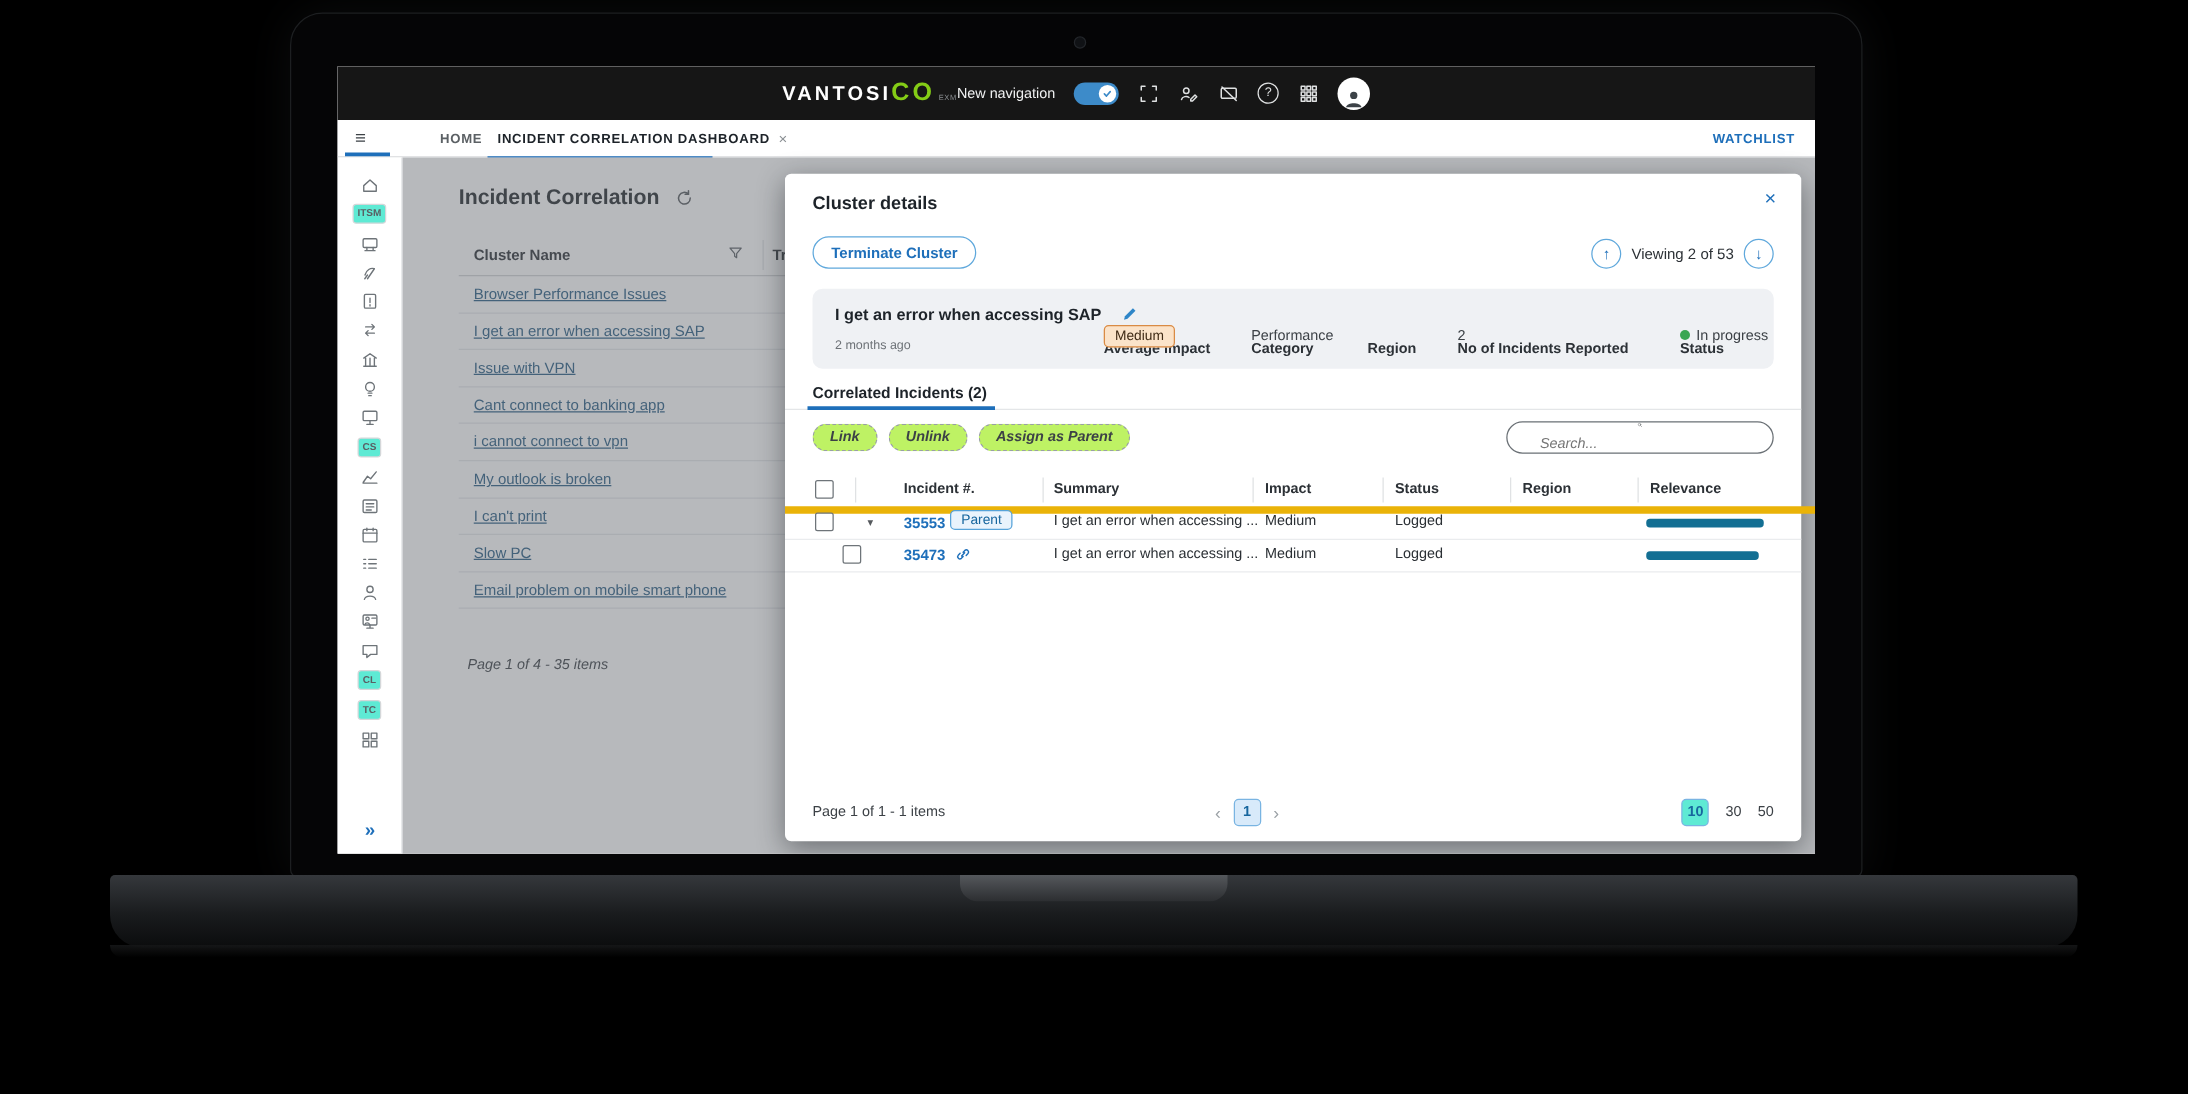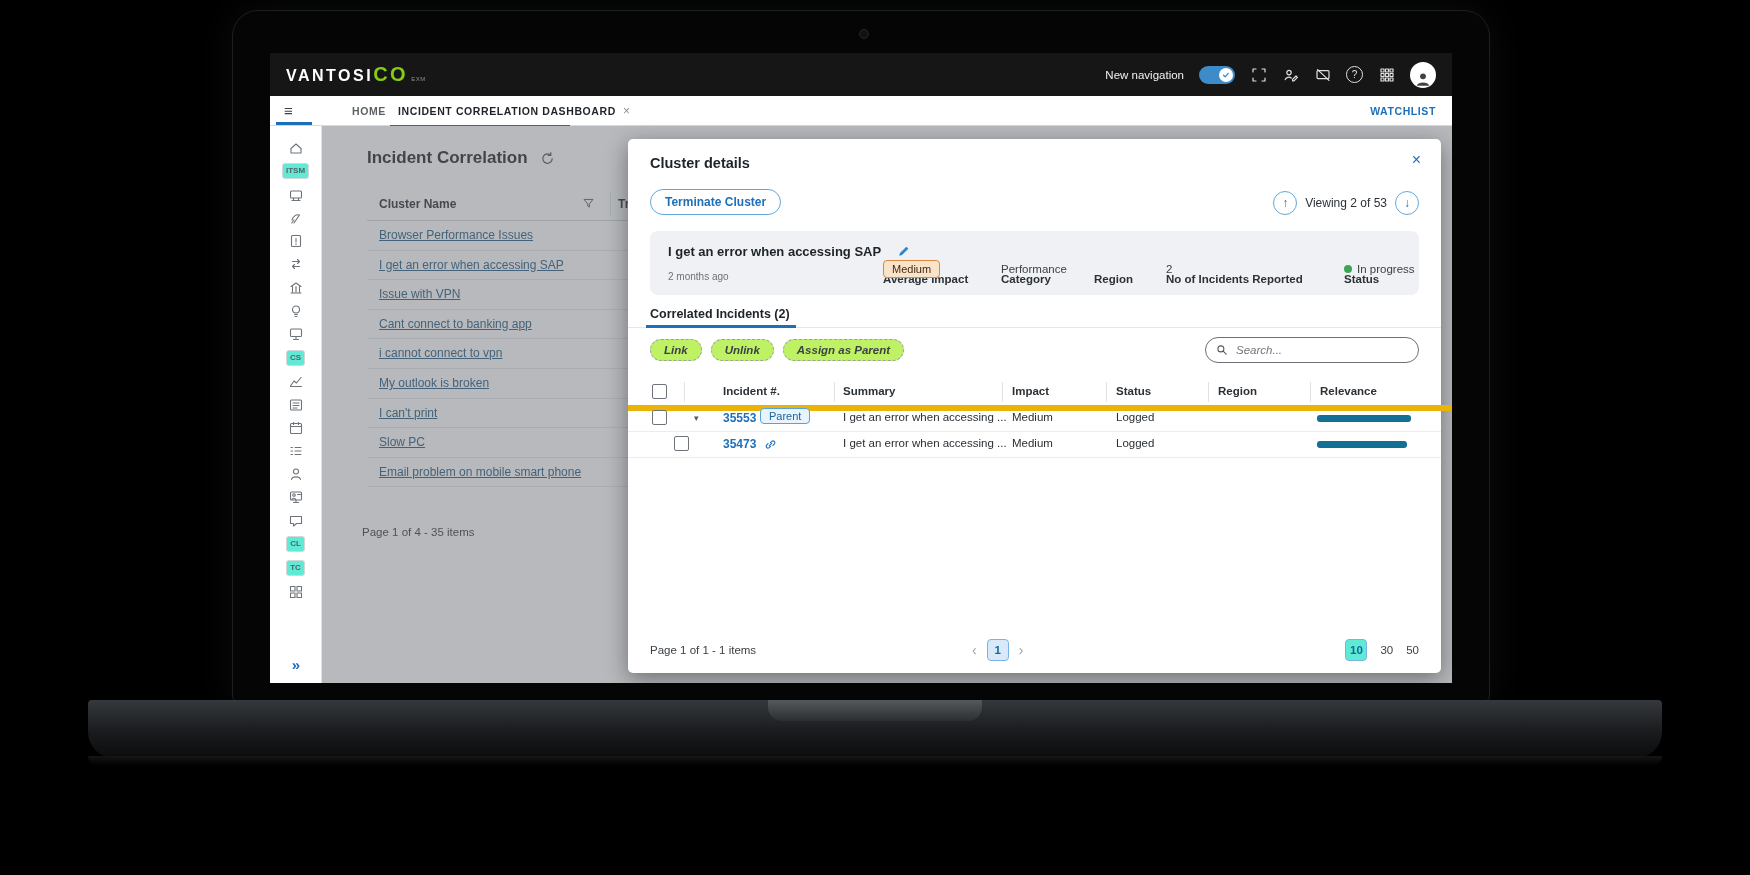--- a/index.html
+++ b/index.html
@@ -13,21 +13,21 @@
   .base{position:absolute;left:88px;top:700px;width:1574px;height:58px;
     background:linear-gradient(#35383c,#191b1d 55%,#0b0c0d);border-radius:4px 4px 26px 26px;}
   .base-notch{position:absolute;left:50%;top:0;transform:translateX(-50%);width:214px;height:21px;
     background:linear-gradient(#55585c,#2c2e31);border-radius:0 0 14px 14px;}
   .base-edge{position:absolute;left:88px;top:756px;width:1574px;height:10px;
     background:linear-gradient(#141516,transparent);border-radius:0 0 30px 30px;}
   
   .screen{position:absolute;left:37px;top:42px;width:1182px;height:630px;background:#fff;overflow:hidden;}
   
   .topbar{position:absolute;left:0;top:0;width:100%;height:43px;background:#161616;display:flex;
-    align-items:center;justify-content:space-between;box-sizing:border-box;padding:0 16px;}
+    align-items:center;justify-content:center;box-sizing:border-box;padding:0 16px;}
   .logo{display:flex;align-items:baseline;color:#fff;}
   .logo b{font-size:16px;font-weight:bold;letter-spacing:2.5px;}
   .logo span.co{font-size:20px;font-weight:700;letter-spacing:2.5px;color:#84cc16;}
   .logo span.sfx{font-size:6px;color:#8a8e91;margin-left:3px;letter-spacing:.5px;}
   .tb-right{display:flex;align-items:center;gap:15px;color:#e8e9ea;}
   .nav-label{font-size:11.5px;color:#f0f1f2;}
   .toggle{width:36px;height:18px;border-radius:10px;background:#3d8bc9;position:relative;cursor:pointer;}
   .toggle .knob{position:absolute;right:2px;top:2px;width:14px;height:14px;border-radius:50%;background:#fff;
     display:flex;align-items:center;justify-content:center;}
   .tb-icon{width:17px;height:17px;color:#dfe1e2;display:flex;align-items:center;justify-content:center;}
@@ -68,21 +68,21 @@
   .cl-colname{position:absolute;left:57px;top:71px;font-size:12px;font-weight:bold;color:#2c3136;}
   .cl-funnel{position:absolute;left:260px;top:70px;width:14px;height:14px;color:#5a5f64;cursor:pointer;}
   .cl-funnel svg{width:13px;height:13px;stroke:currentColor;fill:none;stroke-width:1.2;stroke-linejoin:round;}
   .cl-coltrend{position:absolute;left:296px;top:71px;font-size:12px;font-weight:bold;color:#2c3136;}
   .cl-coldiv{position:absolute;left:288px;top:66px;width:1px;height:24px;background:#dfe1e3;}
   .cl-headline{position:absolute;left:45px;top:94px;width:330px;height:1px;background:#cfd2d4;}
   .cl-rows{position:absolute;left:45px;top:95px;width:330px;}
   .cl-row{position:relative;height:28.6px;border-bottom:1px solid #e3e5e7;}
   .cl-link{position:absolute;left:12px;top:7px;font-size:12px;color:#2a5d83;text-decoration:underline;cursor:pointer;white-space:nowrap;}
   .cl-trend{position:absolute;left:306px;top:6px;font-size:12px;font-weight:bold;color:#4a9e57;}
-  .cl-footer{position:absolute;left:40px;top:400px;font-size:11.5px;color:#3c4146;}
+  .cl-footer{position:absolute;left:52px;top:400px;font-size:11.5px;color:#3c4146;font-style:italic;}
   .dim{position:absolute;left:0;top:0;width:100%;height:100%;background:rgba(99,105,111,.45);z-index:5;}
   
   .panel{position:absolute;left:306px;top:13px;width:813px;height:534px;background:#fff;border-radius:5px;
     box-shadow:0 6px 22px rgba(20,24,28,.45);z-index:10;box-sizing:border-box;}
   .p-title{position:absolute;left:22px;top:16px;font-size:14.5px;font-weight:bold;color:#1d2329;}
   .p-close{position:absolute;right:20px;top:12px;font-size:16px;color:#1e6fba;cursor:pointer;}
   .btn-terminate{position:absolute;left:22px;top:50px;border:1.5px solid #5fa8dc;border-radius:16px;
     padding:5px 14px;font-size:12px;font-weight:bold;color:#1e6fba;background:#fff;cursor:pointer;}
   .viewgroup{position:absolute;right:22px;top:52px;display:flex;align-items:center;gap:8px;}
   .circ-btn{width:22px;height:22px;border:1.5px solid #5fa8dc;border-radius:50%;color:#1e6fba;font-size:12px;
@@ -98,21 +98,21 @@
   .badge-medium{background:#fbe3c9;border:1px solid #d98b45;border-radius:4px;padding:2px 8px;
     font-size:11px;color:#3f2a15;}
   .statusdot{display:inline-block;width:8px;height:8px;border-radius:50%;background:#3aa653;margin-right:5px;}
   .p-tab{position:absolute;left:22px;top:168px;font-size:12.5px;font-weight:bold;color:#1d2329;cursor:pointer;}
   .p-tabline{position:absolute;left:0;top:188px;width:813px;height:1px;background:#e4e6e8;}
   .p-tabactive{position:absolute;left:18px;top:186px;width:150px;height:3px;background:#1e6fba;}
   .actionrow{position:absolute;left:22px;top:200px;display:flex;gap:9px;}
   .btn-dashed{border:1.5px dashed #9aa0a5;border-radius:15px;background:#bef264;padding:4px 13px;
     font-size:11.5px;font-weight:bold;color:#3c4146;cursor:pointer;font-style:italic;}
   .search{position:absolute;right:22px;top:198px;width:214px;height:26px;border:1.5px solid #6a7075;
-    border-radius:14px;box-sizing:border-box;display:flex;align-items:center;padding:0 10px;gap:6px;background:#fff;}
+    border-radius:14px;box-sizing:border-box;display:flex;align-items:center;padding:0 10px;gap:6px;background:#fff;flex-direction:column;}
   .search svg{width:12px;height:12px;stroke:#55595d;fill:none;stroke-width:1.4;stroke-linecap:round;}
   .search input{border:none;outline:none;font-size:11.5px;font-style:italic;color:#3c4146;width:160px;
     font-family:"Liberation Sans",sans-serif;background:transparent;}
   .thead{position:absolute;left:0;top:240px;width:859px;height:26px;border-bottom:6px solid #eab308;}
   .th{position:absolute;top:6px;font-size:11.5px;font-weight:bold;color:#2c3136;}
   .tdiv{position:absolute;top:3px;width:1px;height:20px;background:#e0e2e4;}
   .checkbox{position:absolute;width:13px;height:13px;border:1.5px solid #6e7479;border-radius:2px;
     background:#fff;cursor:pointer;}
   .trow{position:absolute;left:0;width:813px;height:26px;border-bottom:1px solid #eaecee;}
   .caret{position:absolute;left:66px;top:8px;font-size:9px;color:#55595d;cursor:pointer;}

